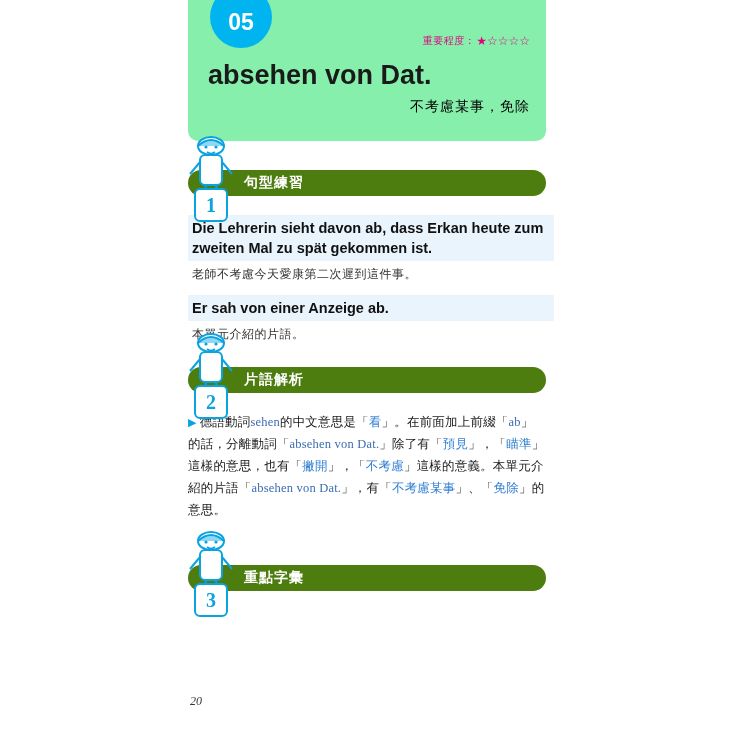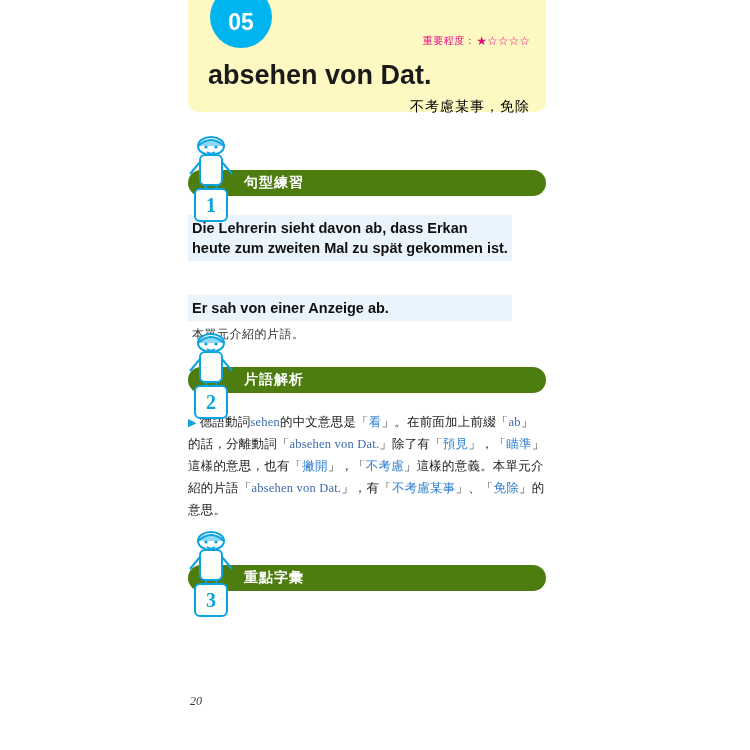--- a/index.html
+++ b/index.html
@@ -20,22 +20,22 @@
     width: 750px;
     height: 750px;
   }
 
   
   .header-card {
     position: absolute;
     left: 188px;
     top: 0px;
     width: 358px;
-    height: 112px;
-    background: #fef9c3;
+    height: 141px;
+    background: #86efac;
     border-bottom-left-radius: 10px;
     border-bottom-right-radius: 10px;
   }
   .header-number-circle {
     position: absolute;
     left: 22px;
     top: -14px;
     width: 62px;
     height: 62px;
     border-radius: 50%;
@@ -132,21 +132,21 @@
     align-items: center;
     justify-content: center;
     z-index: 5;
     font-family: "Liberation Serif", serif;
   }
 
   
   .sentence-block {
     position: absolute;
     left: 188px;
-    width: 324px;
+    width: 366px;
   }
   .sentence-de {
     background: #eaf4fc;
     color: #111111;
     font-size: 14.5px;
     font-weight: bold;
     line-height: 20px;
     padding: 3px 4px 3px 4px;
     box-sizing: border-box;
     font-family: "Liberation Sans", sans-serif;
@@ -248,20 +248,21 @@
       <line x1="20" y1="51" x2="18" y2="68" stroke="#0aa3e0" stroke-width="2"></line>
       <line x1="30" y1="51" x2="32" y2="68" stroke="#0aa3e0" stroke-width="2"></line>
       <line x1="13" y1="69" x2="22" y2="69" stroke="#0aa3e0" stroke-width="2"></line>
       <line x1="28" y1="69" x2="37" y2="69" stroke="#0aa3e0" stroke-width="2"></line>
     </svg>
     <div class="badge-num">1</div>
   </div>
 
   <div class="sentence-block" style="top:215px;">
     <div class="sentence-de">Die Lehrerin sieht davon ab, dass Erkan heute zum zweiten Mal zu spät gekommen ist.</div>
+    <div class="sentence-zh">老師不考慮今天愛康第二次遲到這件事。</div>
   </div>
 
   <div class="sentence-block" style="top:287px;margin-top:8px;">
     <div class="sentence-de">Er sah von einer Anzeige ab.</div>
     <div class="sentence-zh">本單元介紹的片語。</div>
   </div>
 
   <div class="section" style="top:367px;">
     <div class="section-bar">
       <span class="section-bar-title">片語解析</span>

